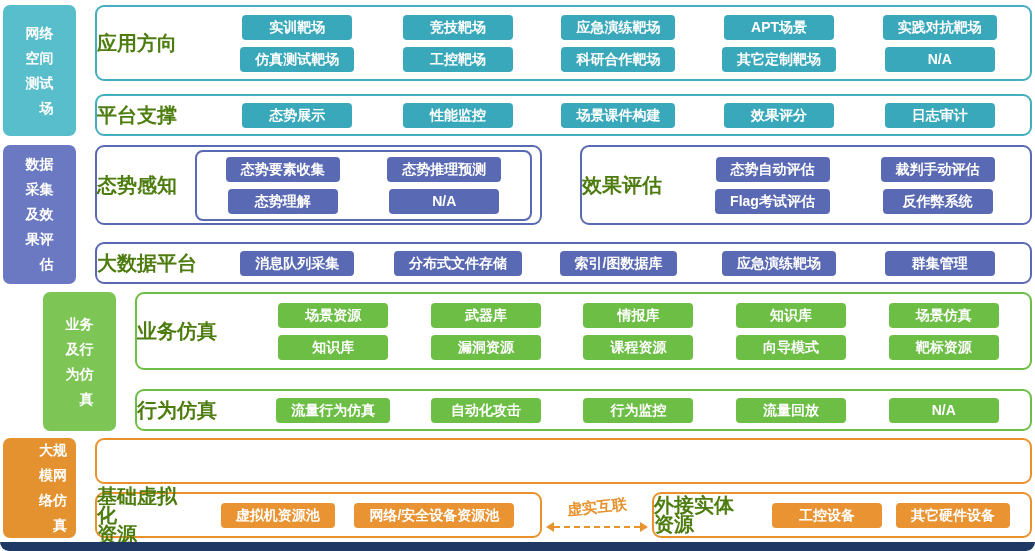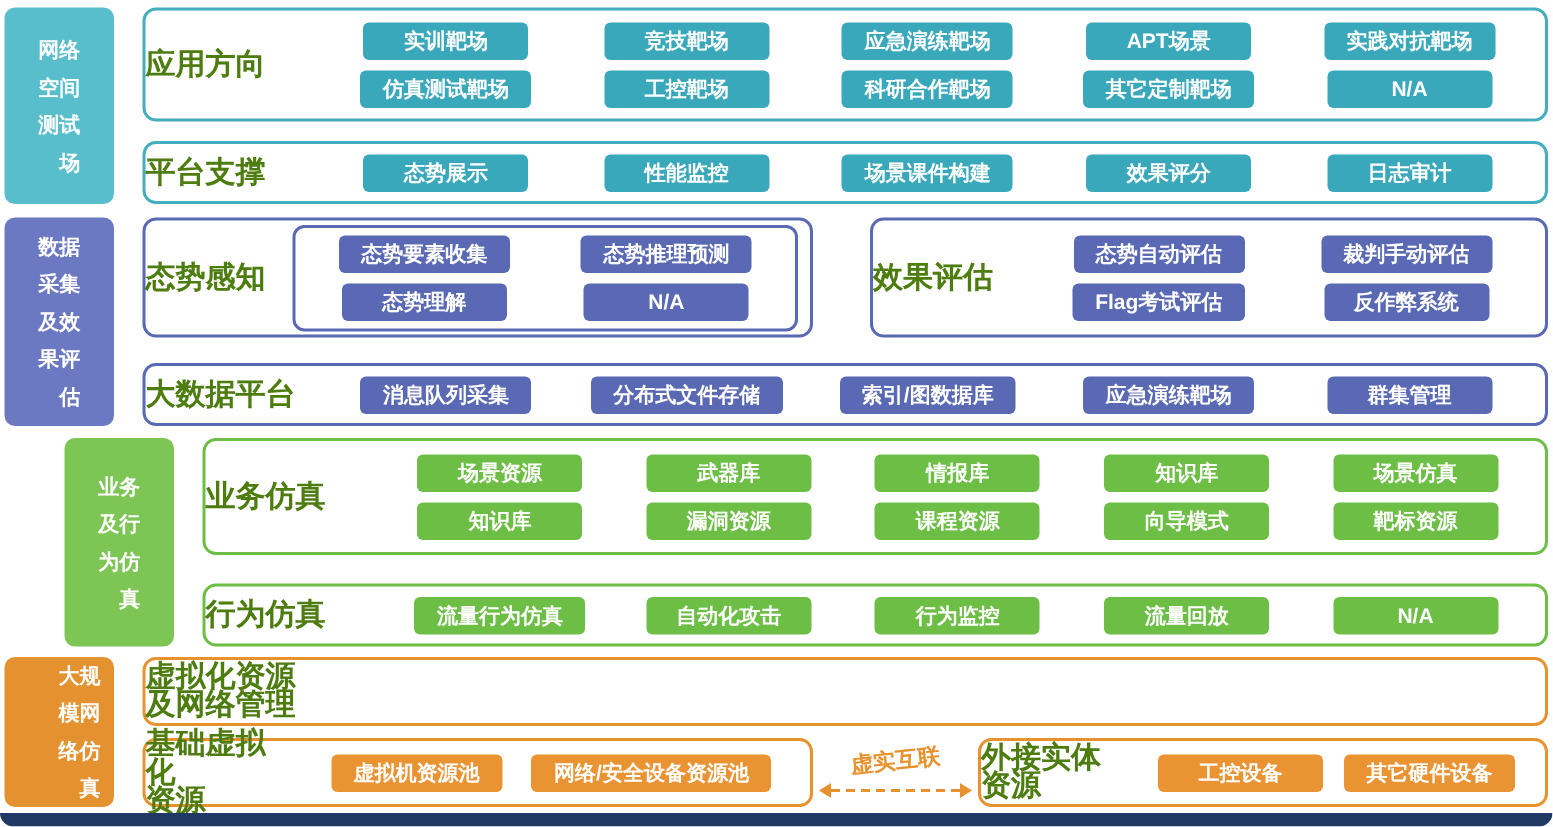--- a/index.html
+++ b/index.html
@@ -211,22 +211,20 @@
     </div>
   </div>
 
   <div class="band" id="band4">
     <div class="sidebar side-o">大规
 模网
 络仿
 真</div>
     <div class="content">
       <div class="section bd-o h46">
-        <div class="section-label">虚拟化资源
-及网络管理</div>
       </div>
       <div class="bottom-row h46">
         <div class="group bd-o grp-base">
           <div class="g-label">基础虚拟化
 资源</div>
           <div class="flexboxes">
             <div class="box bx-o">虚拟机资源池</div>
             <div class="box bx-o">网络/安全设备资源池</div>
           </div>
         </div>

